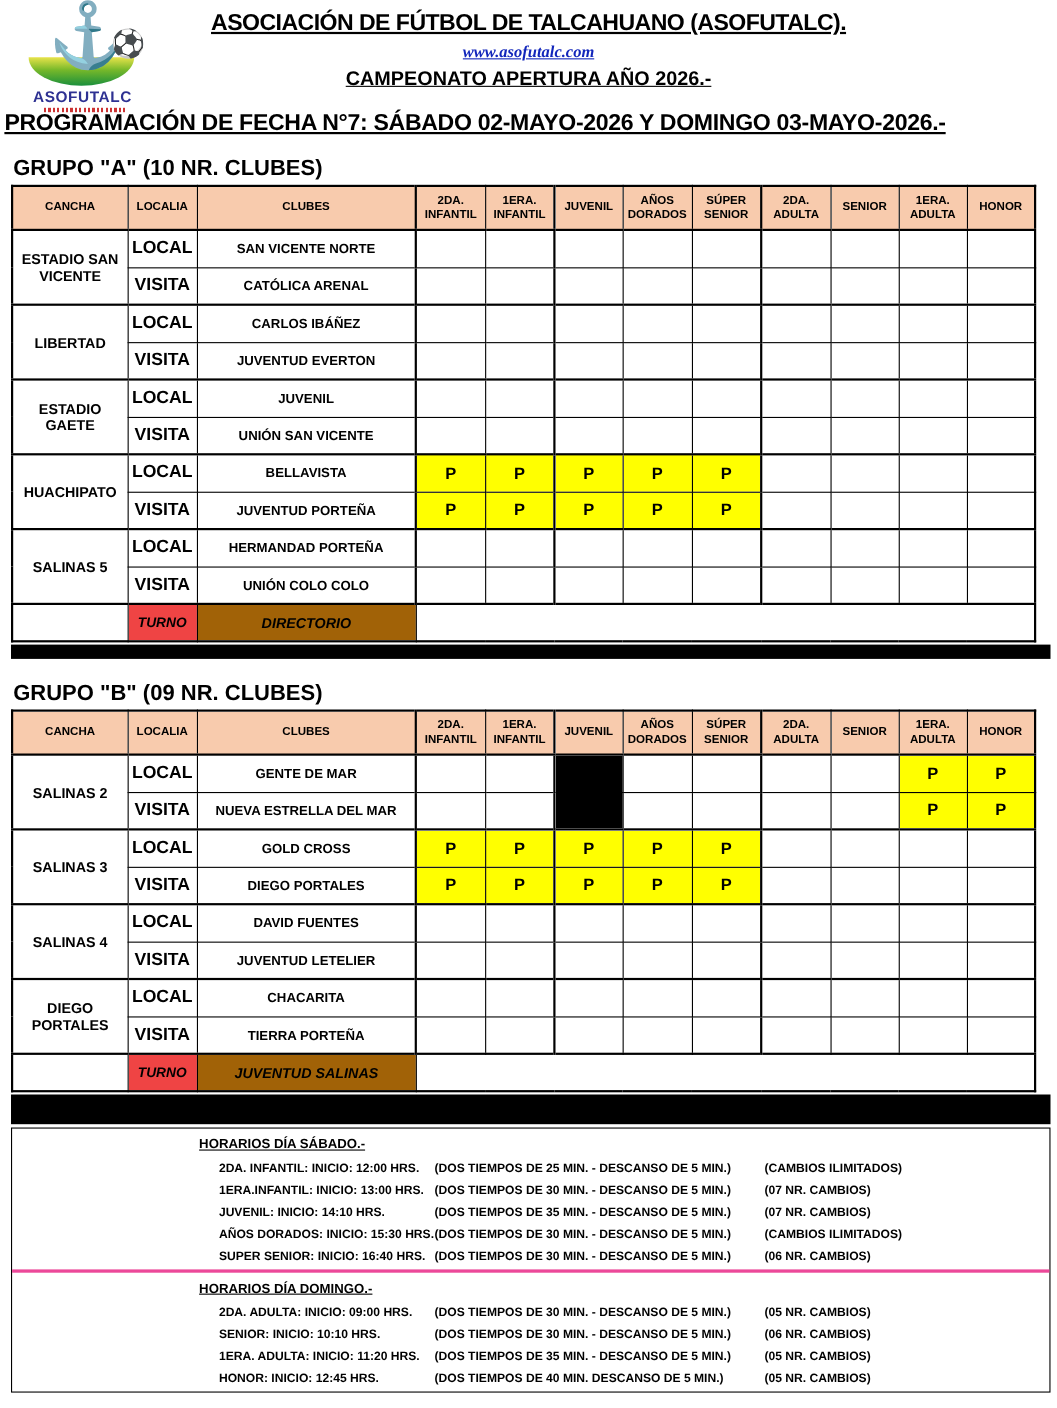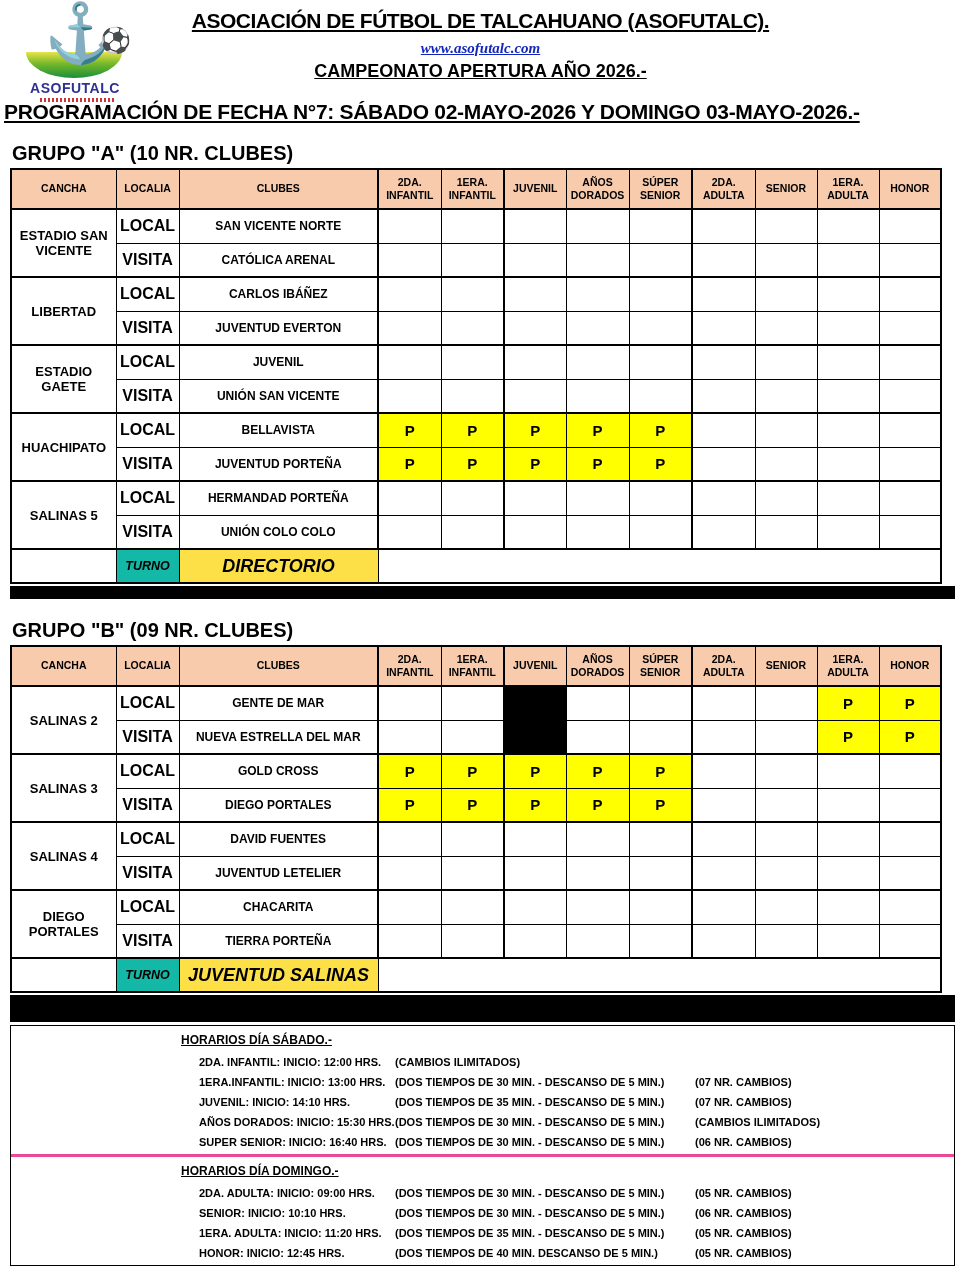--- a/index.html
+++ b/index.html
@@ -41,22 +41,22 @@
   td.club{font-size:12px;}
   td.mark{font-size:15px;}
   td.p{background:#FFFF00;}
   td.black{background:#000;}
   tr.pair-first td{border-top:2px solid #000;}
   tr.pair-second td{border-top:1px solid #7f7f7f;}
   tr.pair-second td.black{border-top-color:#000;}
   .bl2{border-left-width:2px !important;}
   tr.turno{height:32px;}
   tr.turno td{border-top:2px solid #000;}
-  td.turno-label{background:#14b8a6;font-style:italic;font-size:12.5px;}
-  td.turno-value{background:#fde047;font-style:italic;font-size:18px;}
+  td.turno-label{background:#ef4444;font-style:italic;font-size:12.5px;}
+  td.turno-value{background:#a16207;font-style:italic;font-size:13px;}
   
   .black-bar{width:945px;margin-left:10px;background:#000;}
   .bar-a{height:13px;margin-top:2px;}
   .bar-b{height:27px;margin-top:2px;}
   
   .schedule-box{width:943px;margin:3px 0 0 10px;border:1px solid #000;}
   .schedule-section{padding:4px 0 2px 0;}
   .schedule-section + .schedule-section{border-top:3px solid #ec4899;}
   .schedule-title{margin-left:170px;font-size:12px;text-decoration:underline;line-height:20px;margin-bottom:2px;}
   .schedule-row{display:grid;grid-template-columns:196px 300px auto;padding-left:188px;
@@ -413,20 +413,21 @@
       </tbody>
     </table>
   </div>
 <div class="black-bar bar-b"></div>
 
 <div class="schedule-box">
   <div class="schedule-section">
       <div class="schedule-title">HORARIOS DÍA SÁBADO.-</div>
       <div class="schedule-row">
         <span>2DA. INFANTIL: INICIO: 12:00 HRS.</span>
+        <span>(DOS TIEMPOS DE 25 MIN. - DESCANSO DE 5 MIN.)</span>
         <span>(CAMBIOS ILIMITADOS)</span>
       </div>
       <div class="schedule-row">
         <span>1ERA.INFANTIL: INICIO: 13:00 HRS.</span>
         <span>(DOS TIEMPOS DE 30 MIN. - DESCANSO DE 5 MIN.)</span>
         <span>(07 NR. CAMBIOS)</span>
       </div>
       <div class="schedule-row">
         <span>JUVENIL: INICIO: 14:10 HRS.</span>
         <span>(DOS TIEMPOS DE 35 MIN. - DESCANSO DE 5 MIN.)</span>

